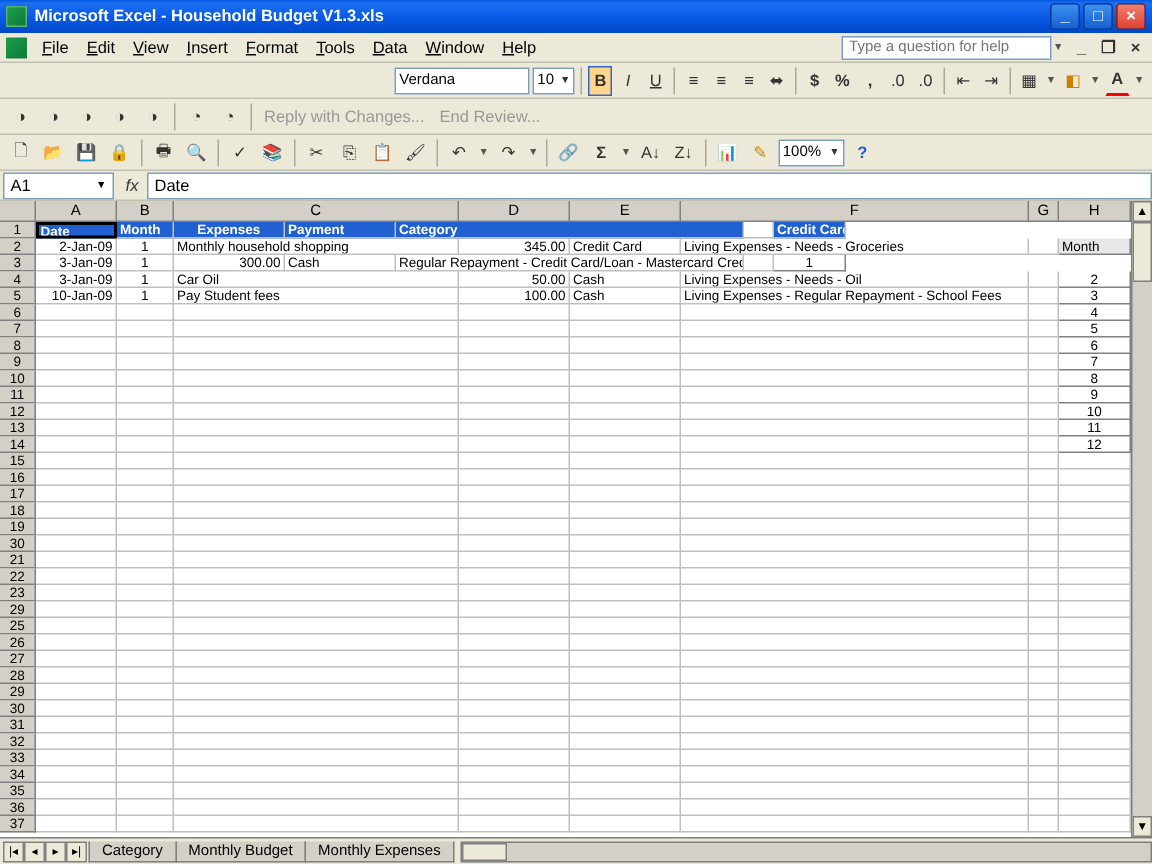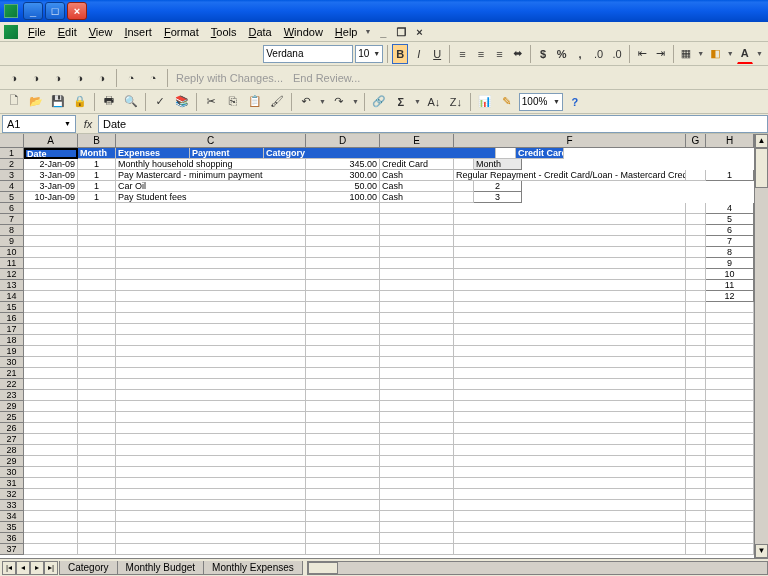--- a/index.html
+++ b/index.html
@@ -68,40 +68,42 @@
 
 .vscroll { position: absolute; right: 0; top: 0; width: 14px; height: 100%; background: #d4d0c8; border-left: 1px solid #808080; }
 .vscroll .sbtn { height: 14px; background: #ece9d8; border: 1px solid #808080; text-align: center; font-size: 8px; line-height: 12px; cursor: pointer; }
 .vscroll .thumb { height: 40px; background: #ece9d8; border: 1px solid #808080; }
 </style>
 </head>
 <body>
 
 <div class="titlebar">
   <div class="icon"></div>
+  <div class="title">Microsoft Excel - Household Budget V1.3.xls</div>
   <div class="wbtns">
     <div class="wbtn min">_</div>
     <div class="wbtn max">□</div>
     <div class="wbtn close">×</div>
   </div>
 </div>
 
 <div class="menubar">
   <div class="micon"></div>
   <div id="menuitems" style="display: flex; text-align: center;">
       <div class="mitem"><u>F</u>ile</div>
       <div class="mitem"><u>E</u>dit</div>
       <div class="mitem"><u>V</u>iew</div>
       <div class="mitem"><u>I</u>nsert</div>
       <div class="mitem"><u>F</u>ormat</div>
       <div class="mitem"><u>T</u>ools</div>
       <div class="mitem"><u>D</u>ata</div>
       <div class="mitem"><u>W</u>indow</div>
       <div class="mitem"><u>H</u>elp</div>
     </div>
+  <input class="helpbox" placeholder="Type a question for help" style="">
   <div class="tdrop">▼</div>
   <div class="mxbtn">_</div>
   <div class="mxbtn">❐</div>
   <div class="mxbtn">×</div>
 </div>
 
 <div class="toolbar">
   <div style="width:320px"></div>
   <div class="tsel tfont">
       <span>Verdana</span>
@@ -264,60 +266,62 @@
       <div class="rh">33</div>
       <div class="rh">34</div>
       <div class="rh">35</div>
       <div class="rh">36</div>
       <div class="rh">37</div>
     </div>
   <div class="cells" id="cells">
       <div class="row">
         <div class="cell hrow active" style="width: 54px;">Date</div>
         <div class="cell hrow" style="width: 38px;">Month</div>
-        <div class="cell hrow" style="width: 74px;">Expenses</div>
+        <div class="cell hrow" style="width: 74px; text-align: center;">Expenses</div>
         <div class="cell hrow" style="width: 74px;">Payment</div>
         <div class="cell hrow" style="width: 232px;">Category</div>
         <div class="cell" style="width: 20px; background: white;"></div>
         <div class="cell hrow" style="width: 48px;">Credit Card</div>
       </div>
       <div class="row">
         <div class="cell right" style="width: 54px;">2-Jan-09</div>
         <div class="cell center" style="width: 38px;">1</div>
         <div class="cell" style="width: 190px;">Monthly household shopping</div>
         <div class="cell right" style="width: 74px;">345.00</div>
         <div class="cell" style="width: 74px;">Credit Card</div>
+        <div class="cell" style="width: 232px;">Living Expenses - Needs - Groceries</div>
         <div class="cell" style="width: 20px;"></div>
         <div class="cell" style="width: 48px; font-weight: normal; background: rgb(232, 232, 232); border-color: rgb(128, 128, 128);">Month</div>
       </div>
       <div class="row">
         <div class="cell right" style="width: 54px;">3-Jan-09</div>
         <div class="cell center" style="width: 38px;">1</div>
-        <div class="cell" style="width: 190px;">Pay Mastercard - minimum payment</div>
         <div class="cell right" style="width: 74px;">300.00</div>
         <div class="cell" style="width: 74px;">Cash</div>
         <div class="cell" style="width: 232px;">Regular Repayment - Credit Card/Loan - Mastercard Cred</div>
         <div class="cell" style="width: 20px;"></div>
         <div class="cell center" style="width: 48px; border-color: rgb(128, 128, 128);">1</div>
       </div>
       <div class="row">
         <div class="cell right" style="width: 54px;">3-Jan-09</div>
         <div class="cell center" style="width: 38px;">1</div>
         <div class="cell" style="width: 190px;">Car Oil</div>
         <div class="cell right" style="width: 74px;">50.00</div>
         <div class="cell" style="width: 74px;">Cash</div>
+        <div class="cell" style="width: 232px;">Living Expenses - Needs - Oil</div>
         <div class="cell" style="width: 20px;"></div>
         <div class="cell center" style="width: 48px; border-color: rgb(128, 128, 128);">2</div>
       </div>
       <div class="row">
         <div class="cell right" style="width: 54px;">10-Jan-09</div>
         <div class="cell center" style="width: 38px;">1</div>
         <div class="cell" style="width: 190px;">Pay Student fees</div>
         <div class="cell right" style="width: 74px;">100.00</div>
         <div class="cell" style="width: 74px;">Cash</div>
+        <div class="cell" style="width: 232px;">Living Expenses - Regular Repayment - School Fees</div>
         <div class="cell" style="width: 20px;"></div>
         <div class="cell center" style="width: 48px; border-color: rgb(128, 128, 128);">3</div>
       </div>
       <div class="row">
         <div class="cell" style="width: 54px;"></div>
         <div class="cell" style="width: 38px;"></div>
         <div class="cell" style="width: 190px;"></div>
         <div class="cell" style="width: 74px;"></div>
         <div class="cell" style="width: 74px;"></div>
         <div class="cell" style="width: 232px;"></div>

